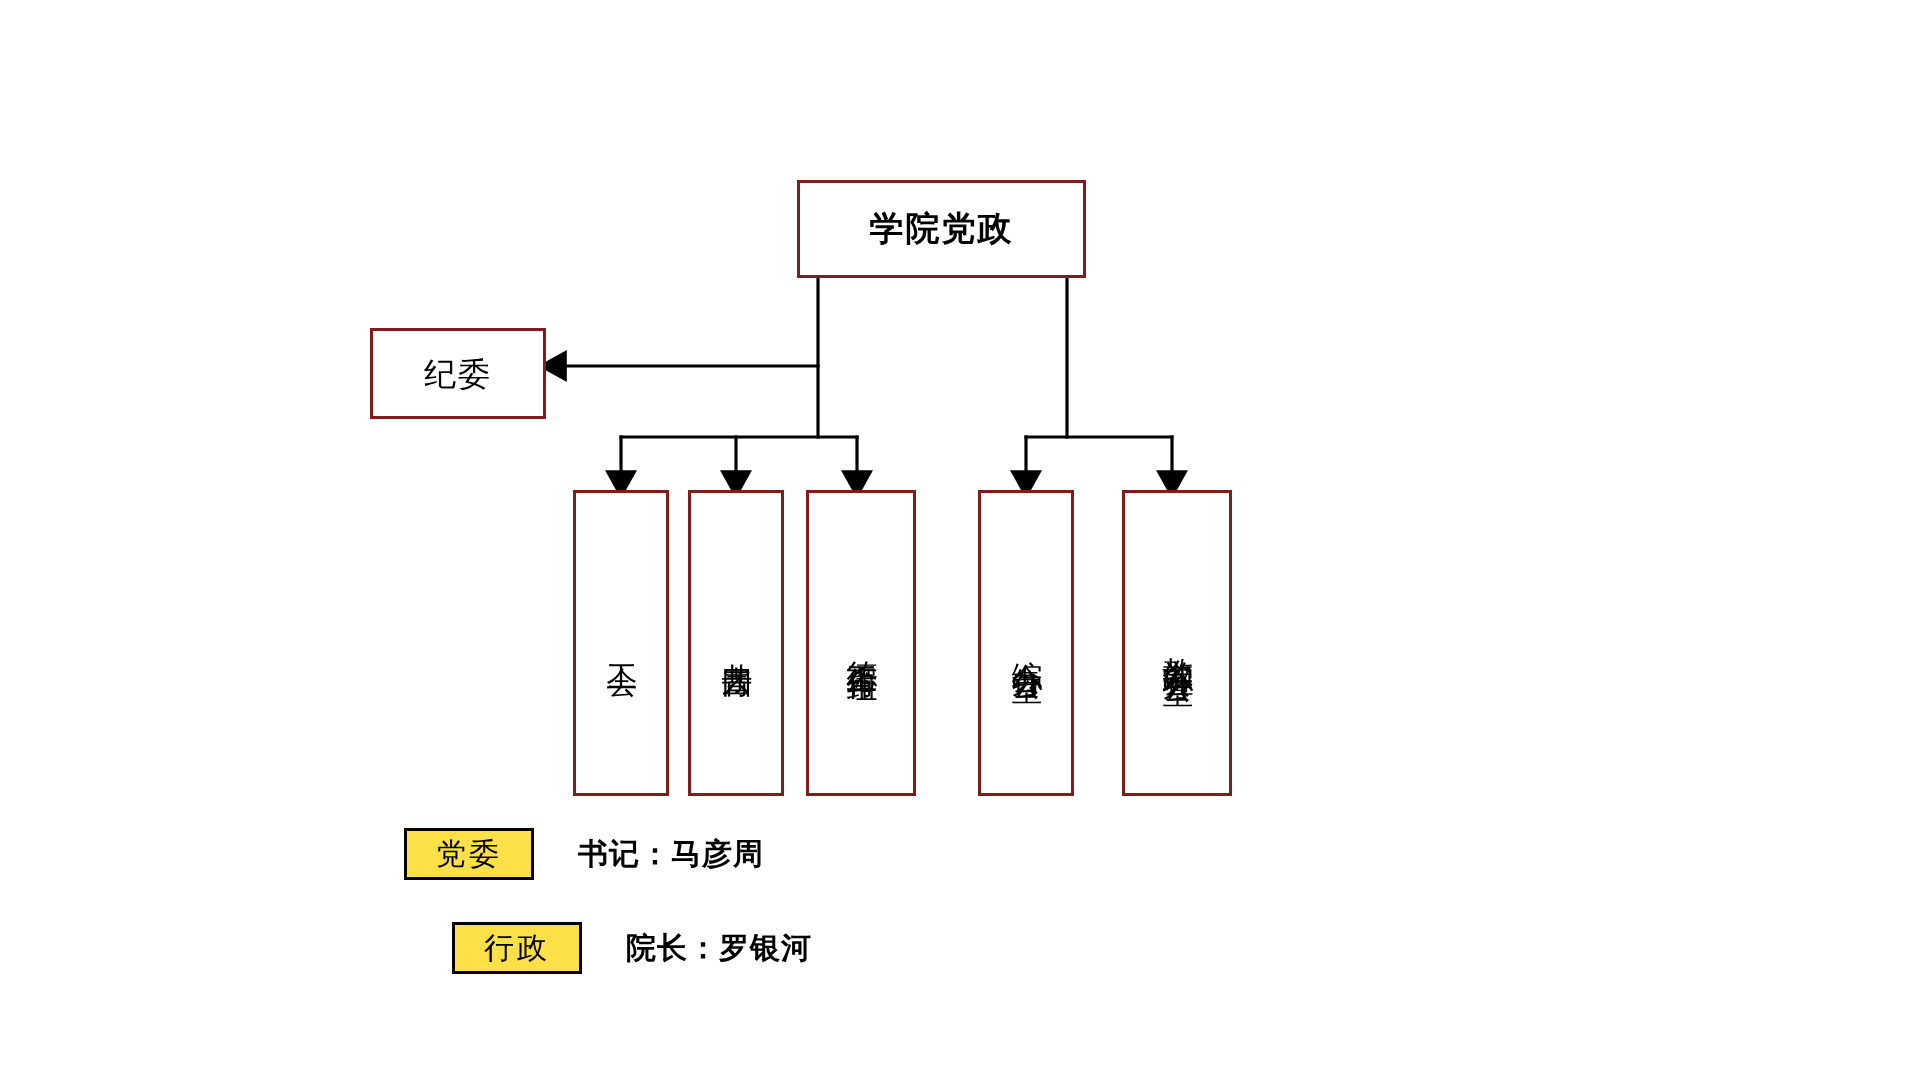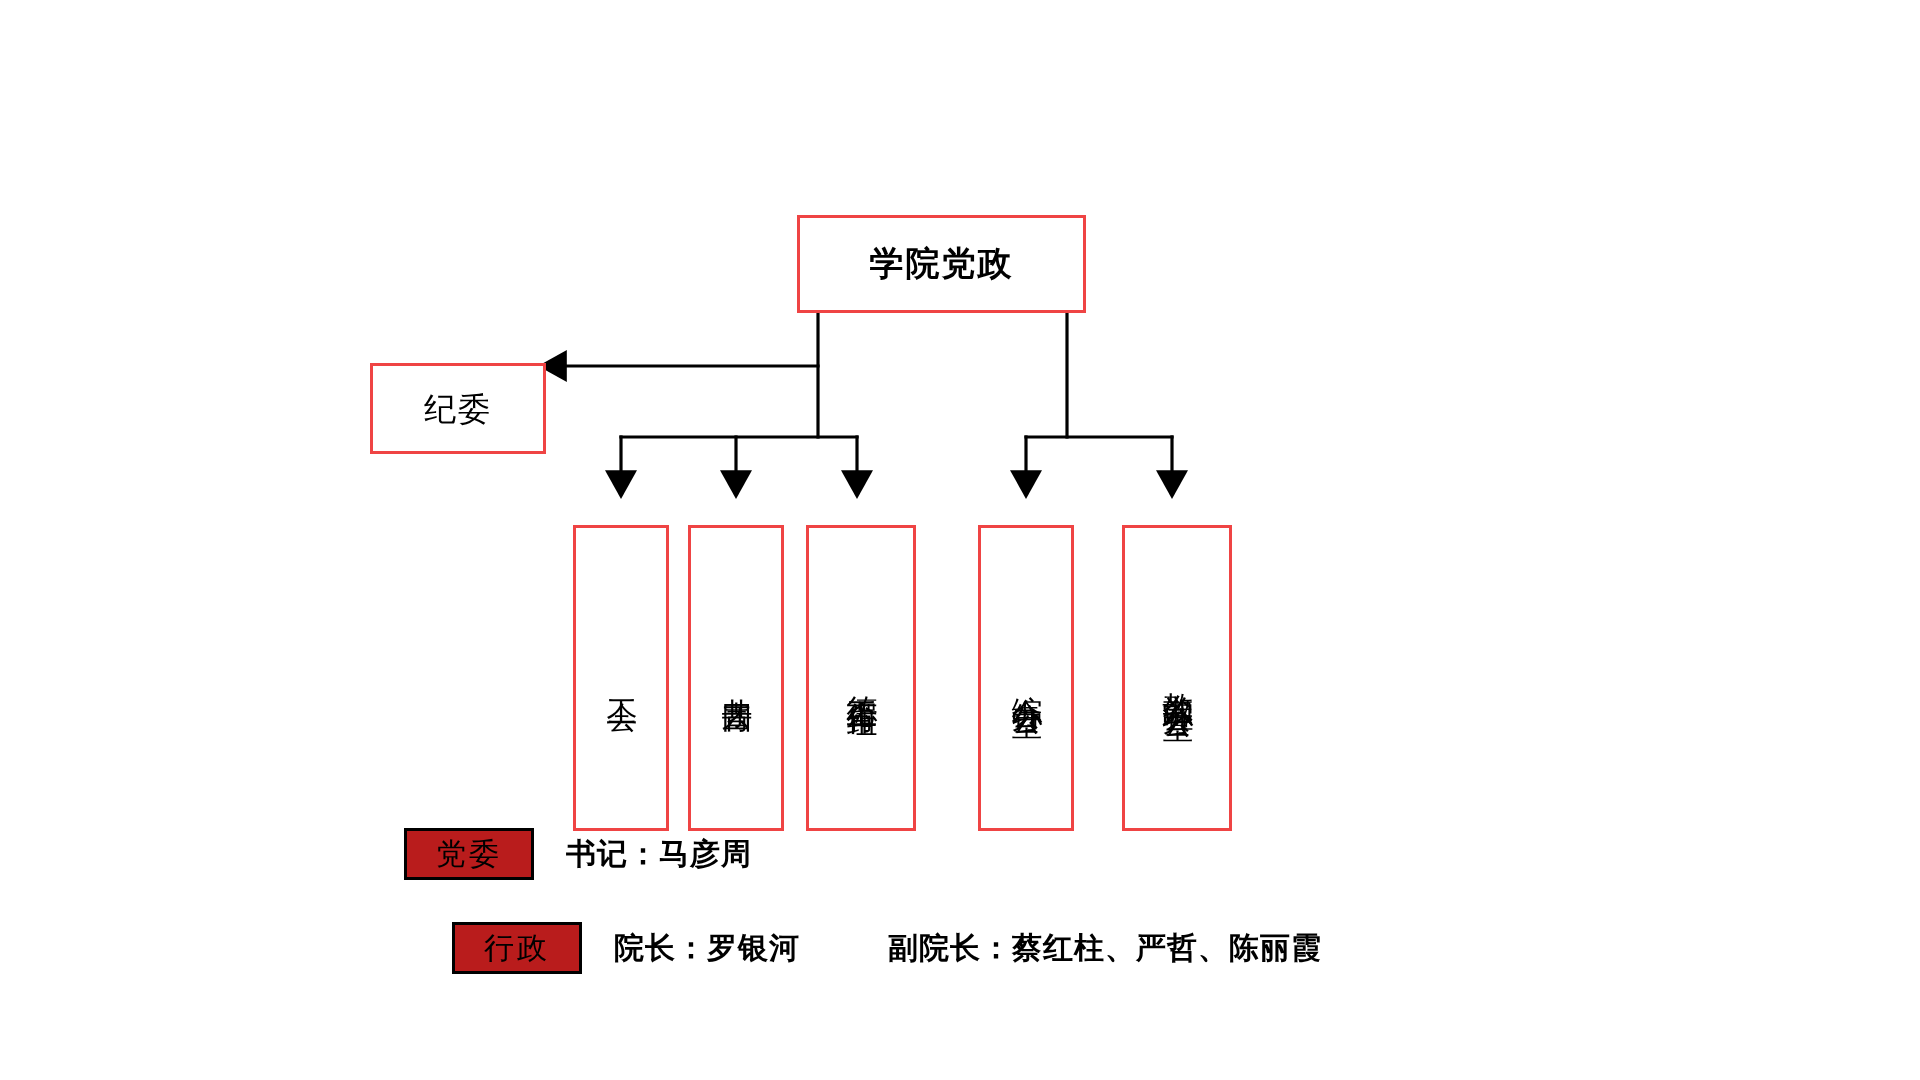--- a/index.html
+++ b/index.html
@@ -29,27 +29,26 @@
     left: 0;
     top: 0;
     width: 1920px;
     height: 1080px;
   }
 
   
   .node {
     position: absolute;
     box-sizing: border-box;
-    border: 3px solid #ef4444;
+    border: 3px solid #7f1d1d;
     background: #ffffff;
     display: flex;
     align-items: center;
     justify-content: center;
     text-align: center;
-    margin-top: 35px;
   }
 
   
   .node.root {
     left: 797px;
     top: 180px;
     width: 289px;
     height: 98px;
   }
   .node.root .label {
@@ -95,33 +94,33 @@
     display: flex;
     align-items: center;
     height: 52px;
   }
   .legend-row.r0 { left: 404px; top: 828px; }
   .legend-row.r1 { left: 404px; top: 922px; padding-left: 48px; }
 
   .legend-tag {
     box-sizing: border-box;
     border: 3px solid #000000;
-    background: #b91c1c;
+    background: #fde047;
     width: 130px;
     height: 52px;
     display: flex;
     align-items: center;
     justify-content: center;
     font-size: 30px;
     letter-spacing: 3px;
     flex: none;
   }
 
   .legend-primary {
-    margin-left: 32px;
+    margin-left: 44px;
     font-size: 30px;
     font-weight: bold;
     letter-spacing: 1px;
     white-space: nowrap;
   }
   .legend-secondary {
     margin-left: 88px;
     font-size: 30px;
     font-weight: bold;
     letter-spacing: 1px;
@@ -197,16 +196,15 @@
       <span>党委</span>
     </div>
     <div class="legend-primary">书记：马彦周</div>
   </div>
 
   <div class="legend-row r1">
     <div class="legend-tag">
       <span>行政</span>
     </div>
     <div class="legend-primary">院长：罗银河</div>
-    <div class="legend-secondary">副院长：蔡红柱、严哲、陈丽霞</div>
   </div>
 
 </div>
 
 </body></html>

